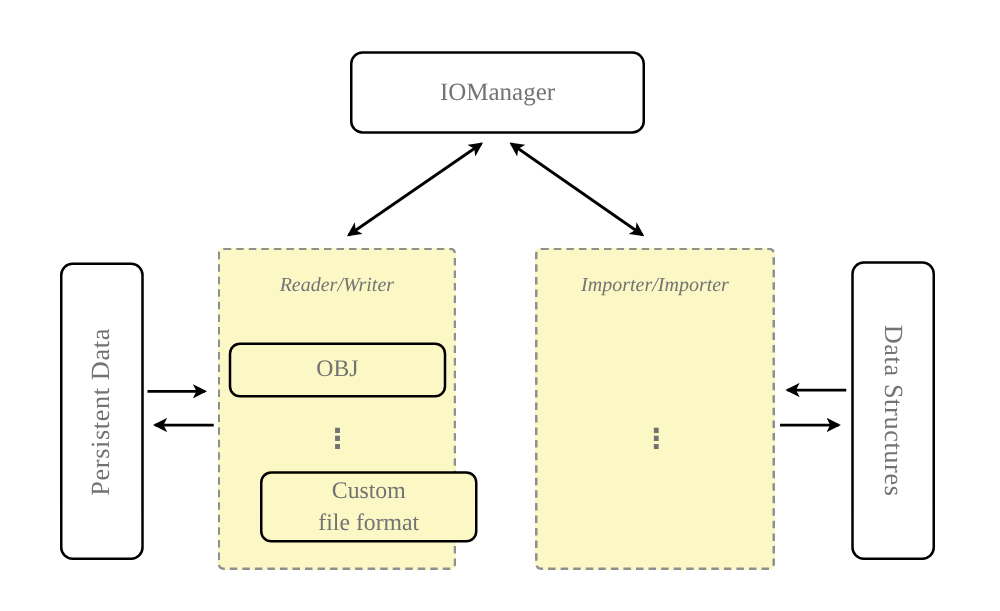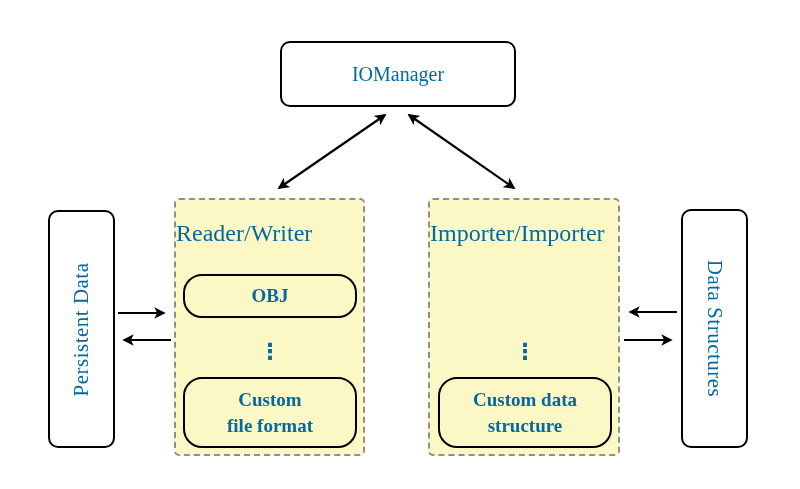--- a/index.html
+++ b/index.html
@@ -2,21 +2,21 @@
 <html><head>
 <meta charset="utf-8">
 <style>
   html, body { margin: 0; padding: 0; background: #ffffff; }
   .canvas {
     position: relative;
     width: 800px;
     height: 489px;
     background: #ffffff;
     font-family: "Liberation Serif", "DejaVu Serif", serif;
-    color: #0369a1;
+    color: #737373;
     overflow: hidden;
   }
   
   .node {
     position: absolute;
     background: #ffffff;
     border: 2.5px solid #000000;
     border-radius: 10px;
     display: flex;
     align-items: center;
@@ -42,42 +42,43 @@
     border-radius: 5px;
     box-sizing: border-box;
   }
   .group-rw { left: 174px; width: 191px; }
   .group-ie { left: 428px; width: 192px; }
   .group-title {
     position: absolute;
     top: 20px;
     left: 0;
     width: 100%;
-    font-size: 24px;
+    text-align: center;
+    font-size: 16px;
     white-space: nowrap;
+    font-style: italic;
   }
 
   
   .item {
     position: absolute;
     background: #FBF8C6;
     border: 2.5px solid #000000;
-    border-radius: 19px;
+    border-radius: 9px;
     box-sizing: border-box;
     display: flex;
     align-items: center;
     justify-content: center;
     text-align: center;
     font-size: 19px;
     line-height: 26px;
     white-space: pre-line;
-    font-weight: bold;
   }
   .item-top    { top: 274px; height: 44px; }
-  .item-bottom { top: 377px; height: 71px; }
+  .item-bottom { top: 377px; height: 57px; margin-left: 25px; }
   .col-left  { left: 183px; width: 174px; }
   .col-right { left: 438px; width: 174px; }
 
   .ellipsis {
     position: absolute;
     top: 331px;
     height: 40px;
     display: flex;
     align-items: center;
     justify-content: center;
@@ -129,24 +130,20 @@
   <div class="ellipsis col-left">⋮</div>
   <div class="item item-bottom col-left">
     <span>Custom
 file format</span>
   </div>
 
   <div class="group group-ie">
     <div class="group-title">Importer/Importer</div>
   </div>
   <div class="ellipsis col-right">⋮</div>
-  <div class="item item-bottom col-right">
-    <span>Custom data
-structure</span>
-  </div>
 
   <div class="node node-side node-persistent">
     <span class="vlabel rot-ccw">Persistent Data</span>
   </div>
   <div class="node node-side node-datastruct">
     <span class="vlabel rot-cw">Data Structures</span>
   </div>
 
 </div>
 

